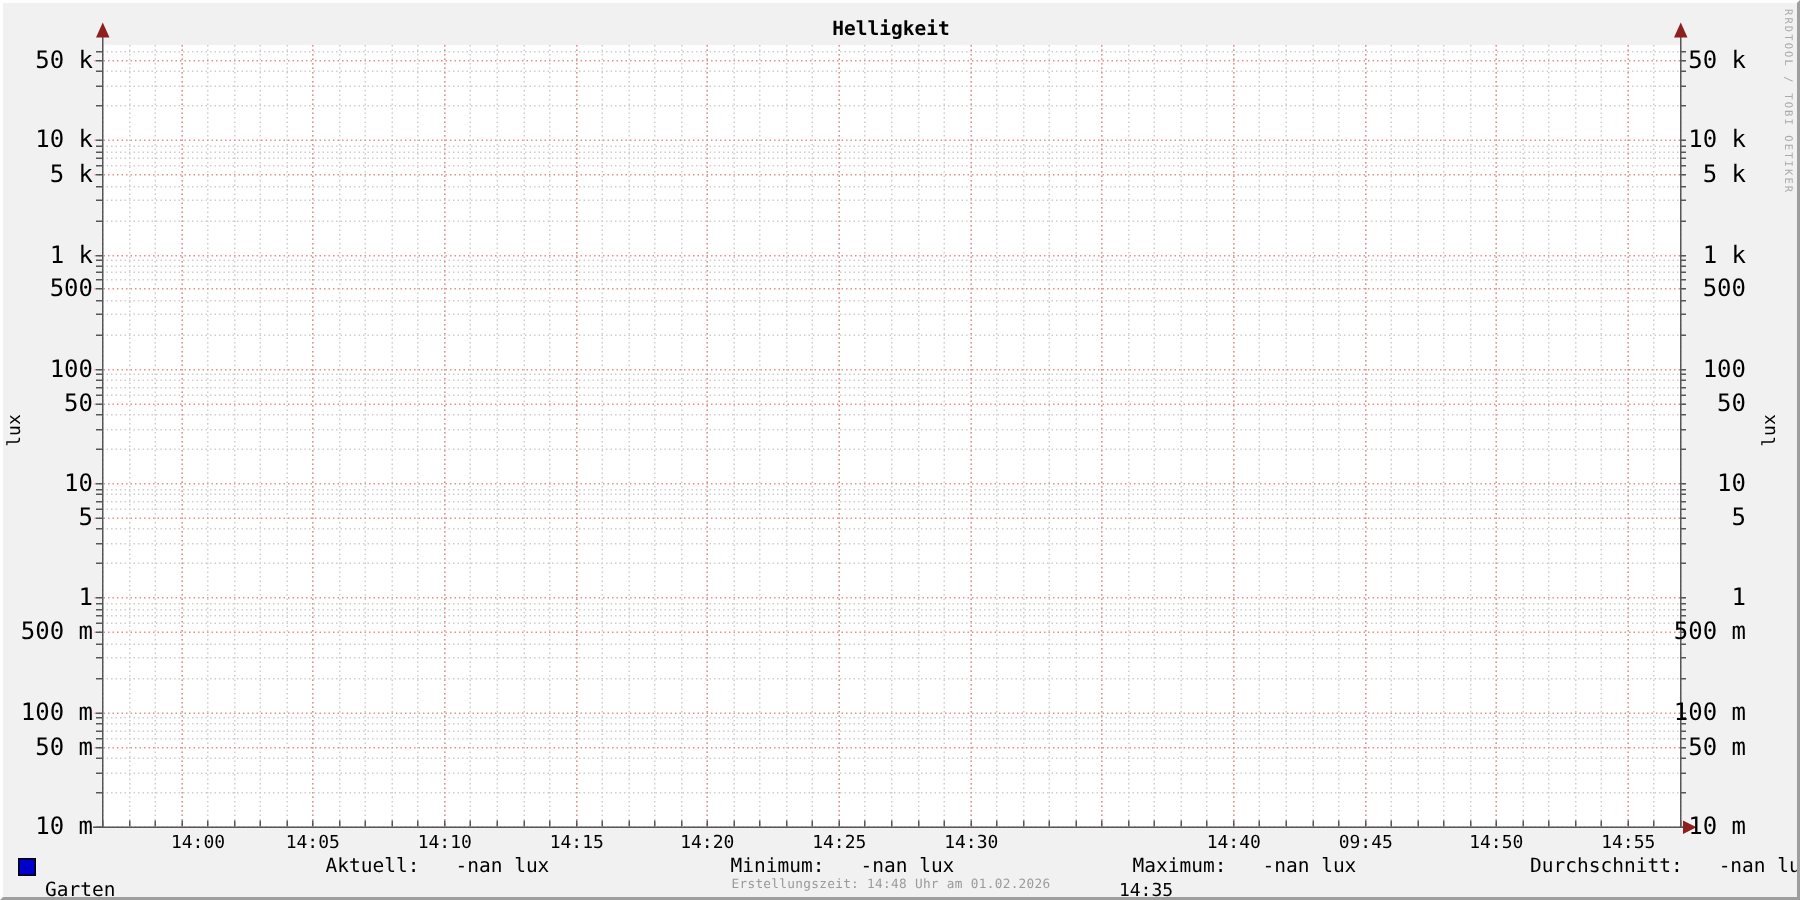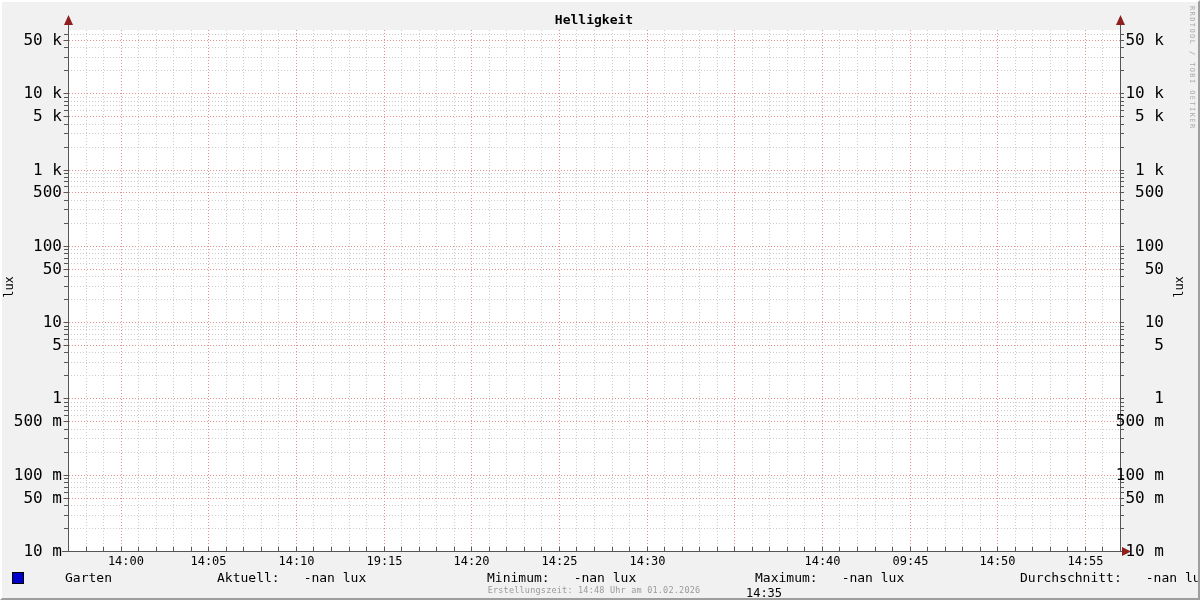--- a/index.html
+++ b/index.html
@@ -37,21 +37,21 @@
   .watermark{
     position:absolute;right:1px;top:4px;
     writing-mode:vertical-rl;
     font-size:7px;letter-spacing:1.4px;color:#aaaaaa;line-height:10px;
   }
   .legend-row{position:absolute;left:0;top:569px;width:1196px;height:15px;font-size:13px;line-height:14px;}
   .swatch{
     position:absolute;left:10px;top:1px;width:10px;height:10px;
     border:1px solid #000;background:#0000cd;
   }
-  .series-name{position:absolute;left:28px;top:0;margin-left:35px;}
+  .series-name{position:absolute;left:28px;top:16px;}
   .stat{position:absolute;top:0;white-space:pre;display:inline-flex;gap:24px;}
   .stat-0{left:215px;} .stat-1{left:485px;text-align:right;} .stat-2{left:753px;} .stat-3{left:1018px;}
   .creation{
     position:absolute;left:0;top:583px;width:1184px;text-align:center;
     font-size:8.5px;line-height:10px;color:#9a9a9a;letter-spacing:0.2px;
   }
 </style>
 </head>
 <body>
 
@@ -421,24 +421,24 @@
     <div class="ytick" style="left: 8px; top: 390px;">1</div>
     <div class="ytick" style="left: 1110px; top: 390px;">1</div>
     <div class="ytick" style="left: 8px; top: 413px;">500 m</div>
     <div class="ytick" style="left: 1110px; top: 413px;">500 m</div>
     <div class="ytick" style="left: 8px; top: 467px;">100 m</div>
     <div class="ytick" style="left: 1110px; top: 467px;">100 m</div>
     <div class="ytick" style="left: 8px; top: 490px;">50 m</div>
     <div class="ytick" style="left: 1110px; top: 490px;">50 m</div>
     <div class="ytick" style="left: 8px; top: 543px;">10 m</div>
     <div class="ytick" style="left: 1110px; top: 543px;">10 m</div>
-    <div class="xtick" style="left: 76px; text-align: right;">14:00</div>
+    <div class="xtick" style="left: 97px;">14:00</div>
     <div class="xtick" style="left: 173.5px;">14:05</div>
     <div class="xtick" style="left: 261.5px;">14:10</div>
-    <div class="xtick" style="left: 349.5px;">19:15</div>
+    <div class="xtick" style="left: 349.5px;">14:15</div>
     <div class="xtick" style="left: 436.5px;">14:20</div>
     <div class="xtick" style="left: 524.5px;">14:25</div>
     <div class="xtick" style="left: 612.5px;">14:30</div>
     <div class="xtick" style="left: 729px; margin-top: 32px;">14:35</div>
     <div class="xtick" style="left: 787.5px;">14:40</div>
     <div class="xtick" style="left: 875.5px;">09:45</div>
     <div class="xtick" style="left: 962.5px;">14:50</div>
     <div class="xtick" style="left: 1050.5px;">14:55</div>
   </div>
 

